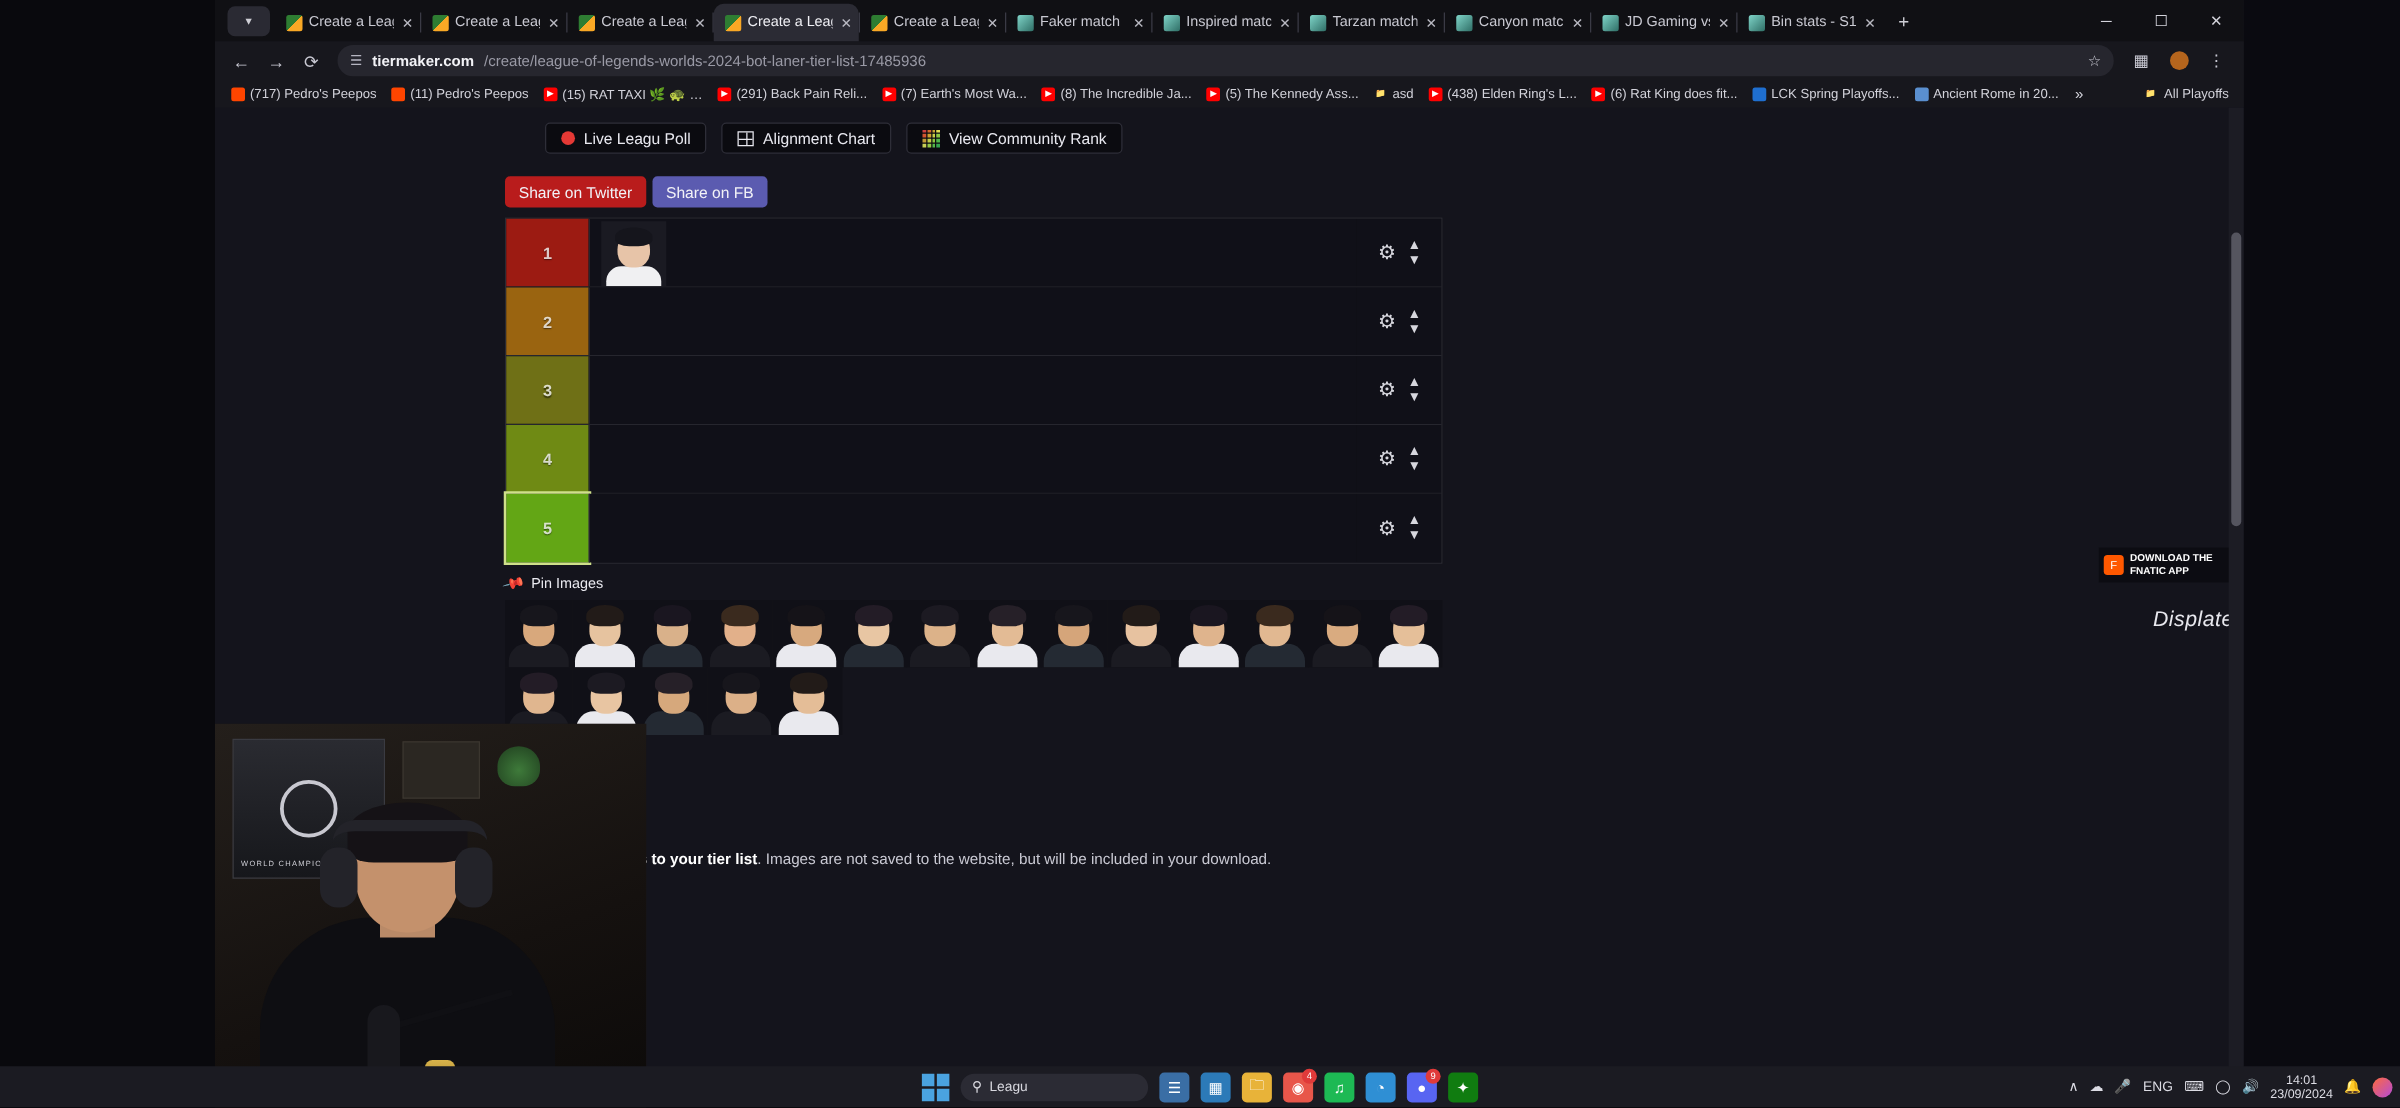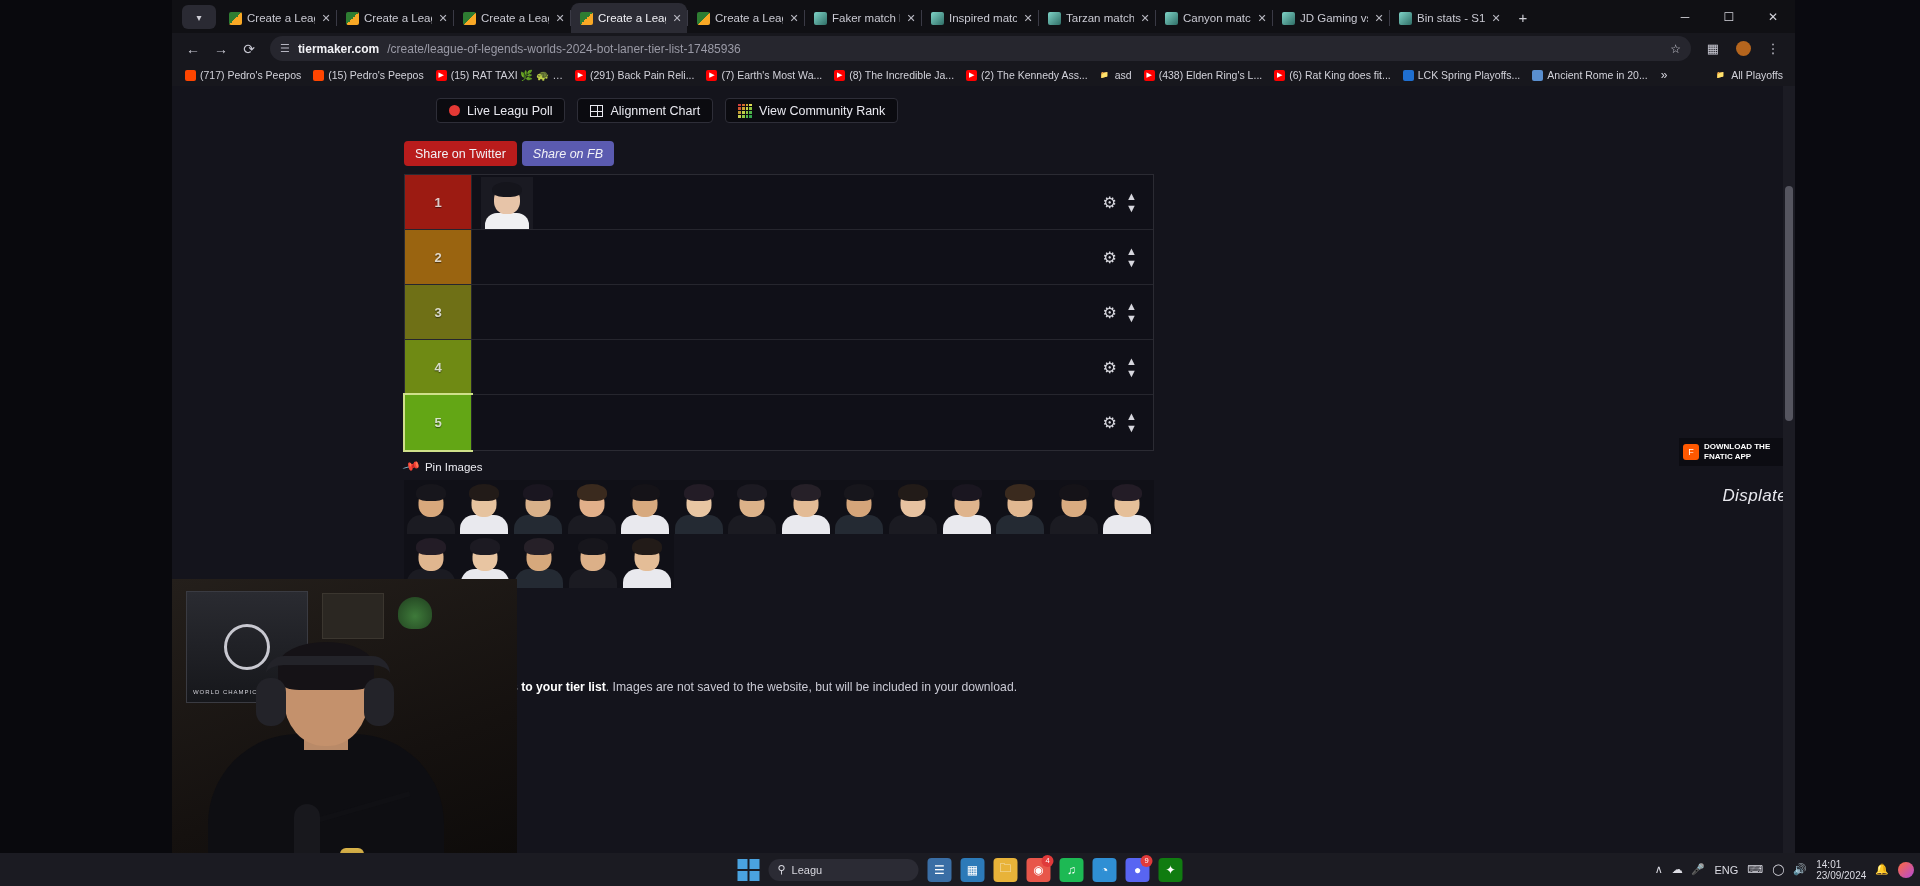--- a/index.html
+++ b/index.html
@@ -105,21 +105,21 @@
   .grid-icon:after { content:""; position:absolute; top:50%; left:0; right:0; height:1.4px; background:#e9e9f0; }
   .pixel-icon { width:14px; height:14px; display:grid; grid-template-columns:repeat(4,1fr);
                 grid-template-rows:repeat(4,1fr); gap:1px; }
   .pixel-icon i { display:block; }
 
   
   .sharerow { position:absolute; left:232px; top:55px; display:flex; gap:5px; }
   .sharebtn { height:25px; border-radius:4px; display:flex; align-items:center;
               padding:0 11px; font-size:12.5px; color:#f2f2f7; }
   .sh-tw { background:#b91c1c; }
-  .sh-fb { background:#5b5bb0;font-style:italic; }
+  .sh-fb { background:#5b5bb0; }
 
   
   .tierlist { position:absolute; left:232px; top:88px; width:750px;
               border:1px solid #2b2b33; background:#0d0d12; }
   .tierrow { display:flex; height:55px; border-bottom:1px solid #26262e; position:relative; }
   .tierrow:last-child { border-bottom:none; }
   .tierlabel {
     width:66px; flex:0 0 66px; display:flex; align-items:center; justify-content:center;
     color:#111; font-size:13px; font-weight:bold;
   }
@@ -224,21 +224,21 @@
   .tb-start { width:22px; height:22px; display:grid; grid-template-columns:1fr 1fr;
               grid-template-rows:1fr 1fr; gap:2px; }
   .tb-start i { background:#4aa3e0; display:block; }
   .tb-search { width:150px; height:22px; background:#2b2b34; border-radius:11px;
                display:flex; align-items:center; gap:6px; padding:0 9px;
                color:#d7d7de; font-size:11px; }
   .tb-icon { width:24px; height:24px; border-radius:4px; position:relative;
              display:flex; align-items:center; justify-content:center; font-size:12px; color:#fff; }
   .tb-right { position:absolute; right:6px; top:0; height:33px; display:flex; align-items:center;
               gap:9px; color:#dcdce4; font-size:11px; }
-  .tb-clock { text-align:left; line-height:11px; font-size:10px; }
+  .tb-clock { text-align:center; line-height:11px; font-size:10px; }
   .badge { position:absolute; top:-3px; right:-3px; min-width:12px; height:12px; border-radius:6px;
            background:#e03a3a; color:#fff; font-size:7.5px; display:flex;
            align-items:center; justify-content:center; padding:0 2px; }
 </style>
 </head>
 <body>
 
 <div id="screen">
 
   <div class="desk-left"></div>
@@ -343,41 +343,41 @@
     </div>
 
     <div class="bookmarks">
       <div id="bookmarks-container" style="display:flex;align-items:center;gap:2px;overflow:hidden;">
           <div class="bm">
             <span class="bmicon ic-reddit"></span>
             <span>(717) Pedro's Peepos</span>
           </div>
           <div class="bm">
             <span class="bmicon ic-reddit"></span>
-            <span>(15) Pedro's Peepos</span>
+            <span>(11) Pedro's Peepos</span>
           </div>
           <div class="bm">
             <span class="bmicon ic-yt">▶</span>
             <span>(15) RAT TAXI 🌿 🐢 …</span>
           </div>
           <div class="bm">
             <span class="bmicon ic-yt">▶</span>
             <span>(291) Back Pain Reli...</span>
           </div>
           <div class="bm">
             <span class="bmicon ic-yt">▶</span>
             <span>(7) Earth's Most Wa...</span>
           </div>
           <div class="bm">
             <span class="bmicon ic-yt">▶</span>
             <span>(8) The Incredible Ja...</span>
           </div>
           <div class="bm">
             <span class="bmicon ic-yt">▶</span>
-            <span>(2) The Kennedy Ass...</span>
+            <span>(5) The Kennedy Ass...</span>
           </div>
           <div class="bm">
             <span class="bmicon ic-folder">📁</span>
             <span>asd</span>
           </div>
           <div class="bm">
             <span class="bmicon ic-yt">▶</span>
             <span>(438) Elden Ring's L...</span>
           </div>
           <div class="bm">

